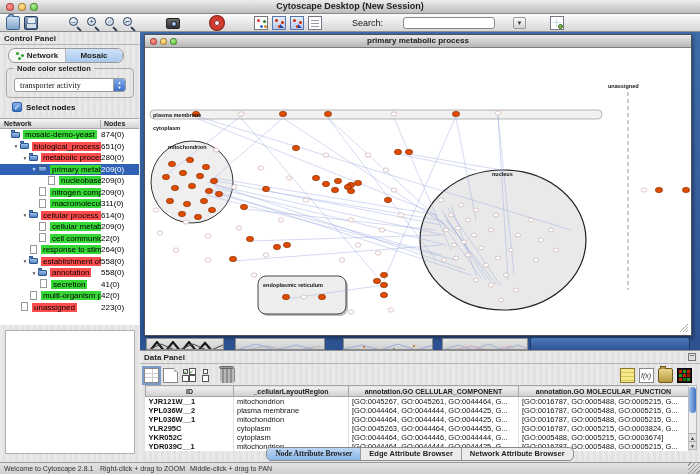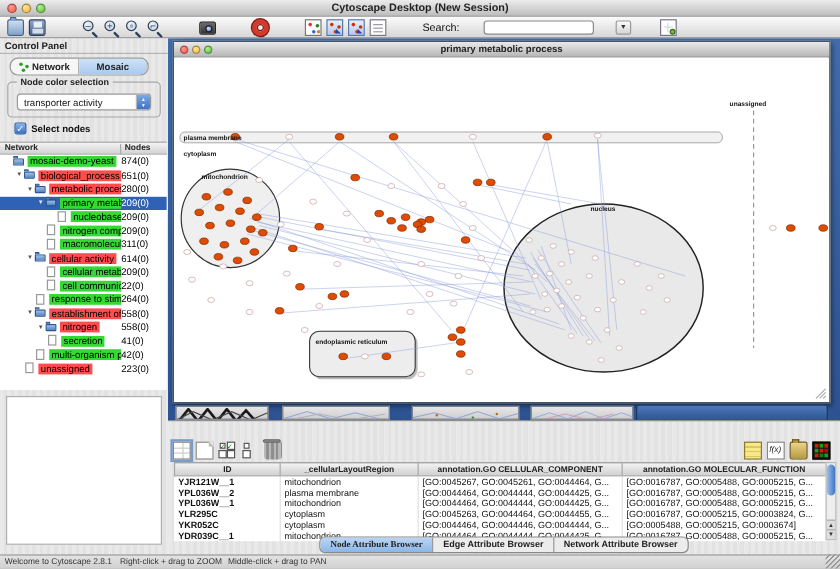--- a/index.html
+++ b/index.html
@@ -77,21 +77,21 @@
     font-size:8px;font-weight:bold;color:#222;border-right:1px solid #b5b5b5;}
   .cp-tab.sel{background:linear-gradient(#cfe2f8,#a9c9ee);}
   .net-glyph{width:8px;height:8px;position:relative;}
   .net-glyph:before{content:"";position:absolute;left:0;top:0;width:3px;height:3px;border-radius:50%;
     background:#2ca02c;box-shadow:5px 2px 0 #2ca02c,2px 5px 0 #2ca02c;}
   .cp-tab-more{position:absolute;right:1px;top:18px;font-size:7px;color:#111;}
   .groupbox{position:absolute;left:6px;top:36px;width:128px;height:30px;border:1px solid #a8a8a8;border-radius:4px;}
   .groupbox .legend{position:absolute;left:7px;top:-5px;background:#e6e6e6;padding:0 3px;
     font-size:7.5px;font-weight:bold;color:#222;}
   .combo{position:absolute;left:7px;top:9px;width:112px;height:14px;background:#fff;border:1px solid #9a9a9a;
-    border-radius:3px;font-size:8px;padding:2px 0 0 5px;color:#111;}
+    border-radius:3px;font-size:8px;padding:2px 0 0 5px;color:#111;font-family:Liberation Serif, serif;}
   .combo .stepper{position:absolute;right:0;top:0;width:12px;height:12px;border-left:1px solid #9a9a9a;
     background:linear-gradient(#7fa8e8,#3b72c8);border-radius:0 2px 2px 0;color:#fff;
     font-size:4px;line-height:5px;text-align:center;padding-top:1px;}
   .checkrow{position:absolute;left:12px;top:70px;display:flex;align-items:center;gap:4px;}
   .checkbox{width:10px;height:10px;border-radius:2px;border:1px solid #2c5ea8;
     background:linear-gradient(#8cb4ec,#3a72c6);color:#fff;font-size:8px;line-height:9px;text-align:center;}
   .checklabel{font-size:8px;font-weight:bold;color:#111;}
   .tree-head{position:absolute;left:0;top:86px;width:139px;height:11px;
     background:linear-gradient(#f4f4f4,#d2d2d2);border-top:1px solid #aaa;border-bottom:1px solid #aaa;
     font-size:7px;font-weight:bold;color:#222;}
@@ -304,21 +304,21 @@
         </div>
         <div class="trow" style="padding-left: 30px;">
           <span class="arrow"></span>
           <span class="ticon file"></span>
           <span class="lbl green" style="max-width: 65px;">macromolecule</span>
           <span class="cnt">311(0)</span>
         </div>
         <div class="trow" style="padding-left: 21px;">
           <span class="arrow">▼</span>
           <span class="ticon folder"></span>
-          <span class="lbl red" style="max-width: 74px;">cellular activity</span>
+          <span class="lbl red" style="max-width: 74px;">cellular process</span>
           <span class="cnt">614(0)</span>
         </div>
         <div class="trow" style="padding-left: 30px;">
           <span class="arrow"></span>
           <span class="ticon file"></span>
           <span class="lbl green" style="max-width: 65px;">cellular metabolic</span>
           <span class="cnt">209(0)</span>
         </div>
         <div class="trow" style="padding-left: 30px;">
           <span class="arrow"></span>
@@ -334,21 +334,21 @@
         </div>
         <div class="trow" style="padding-left: 21px;">
           <span class="arrow">▼</span>
           <span class="ticon folder"></span>
           <span class="lbl red" style="max-width: 74px;">establishment of localization</span>
           <span class="cnt">558(0)</span>
         </div>
         <div class="trow" style="padding-left: 30px;">
           <span class="arrow">▼</span>
           <span class="ticon folder"></span>
-          <span class="lbl red" style="max-width: 65px;">nitrogen</span>
+          <span class="lbl red" style="max-width: 65px;">annotation</span>
           <span class="cnt">558(0)</span>
         </div>
         <div class="trow" style="padding-left: 31px;">
           <span class="arrow"></span>
           <span class="ticon file"></span>
           <span class="lbl green" style="max-width: 56px;">secretion</span>
           <span class="cnt">41(0)</span>
         </div>
         <div class="trow" style="padding-left: 21px;">
           <span class="arrow"></span>
@@ -567,20 +567,24 @@
     <div class="frag" style="left:302px;width:86px">
       <svg width="86" height="12">
           <polyline points="0,9 15,4 30,9 45,3 60,9 75,4 86,8" fill="none" stroke="#9aa8dd" stroke-width="0.8"></polyline>
           <polyline points="8,10 28,5 48,10 68,5" fill="none" stroke="#c8a" stroke-width="0.6"></polyline>
         </svg>
     </div>
     <div id="frag-blue"></div>
   </div>
 
   <div id="datapanel">
+    <div class="dp-head">
+      <span>Data Panel</span>
+      <span class="float-icon"></span>
+    </div>
     <div class="dp-toolbar">
       <span class="dp-left" style="display:flex">
           <span class="dpi icon-attribute-table sel"></span>
           <span class="dpi icon-new-attribute"></span>
           <span class="dpi icon-select-attributes"></span>
           <span class="dpi icon-unselect-attributes"></span>
           <span class="dpi icon-delete-attribute"></span>
         </span>
       <span class="dp-right">
           <span class="dpi icon-notes"></span>

